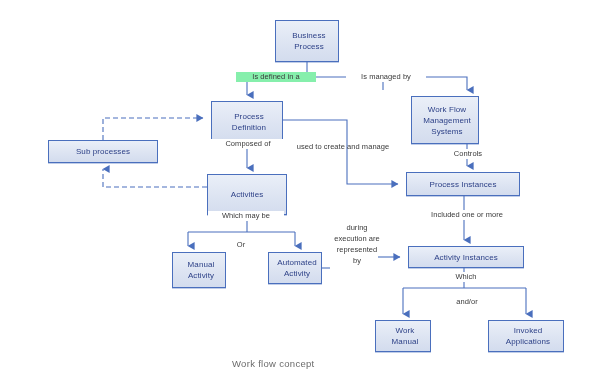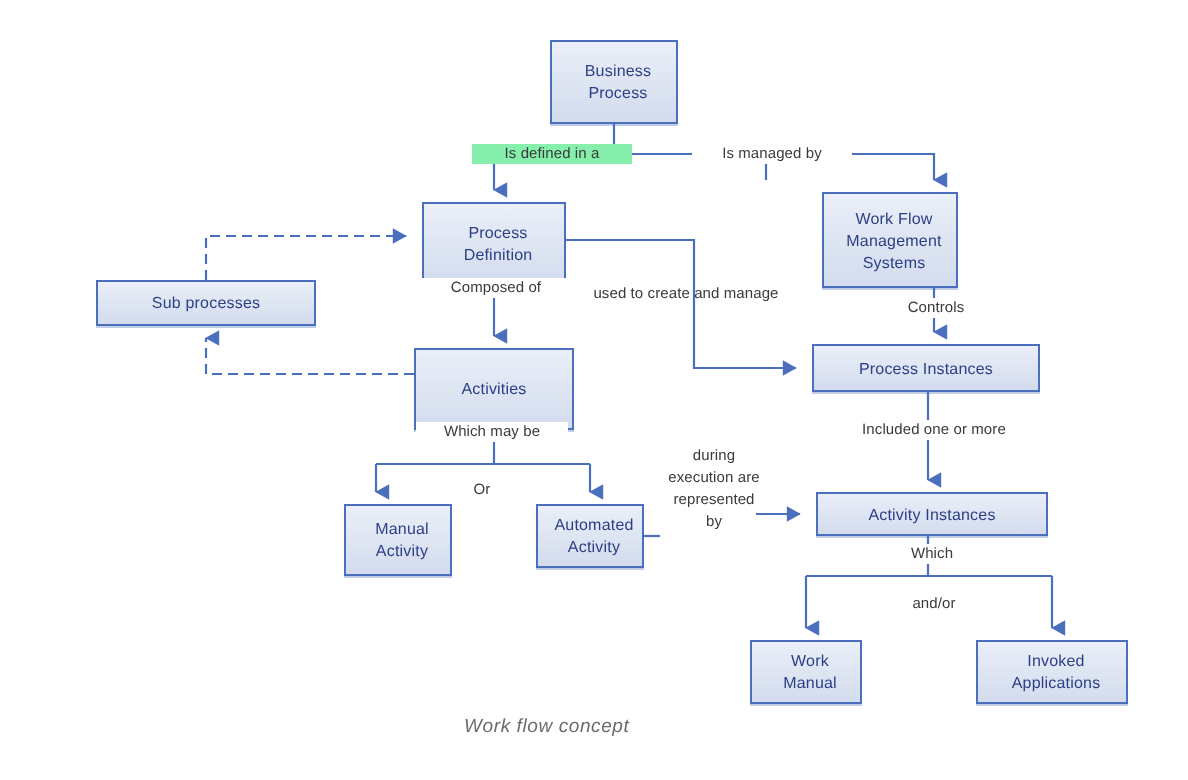--- a/index.html
+++ b/index.html
@@ -44,21 +44,20 @@
     color: #3a3a3a;
     background: transparent;
     text-align: center;
     white-space: nowrap;
     letter-spacing: 0.05px;
   }
   .edge-label.wrap { white-space: normal; }
   .caption {
     position: absolute;
     font-size: 9.5px;
-    font-style: italic;
     color: #6b6b6b;
     letter-spacing: 0.3px;
     white-space: nowrap;
   }
 </style>
 </head>
 <body>
 
 <svg id="diagram" viewBox="0 0 594 390">
   <defs>

